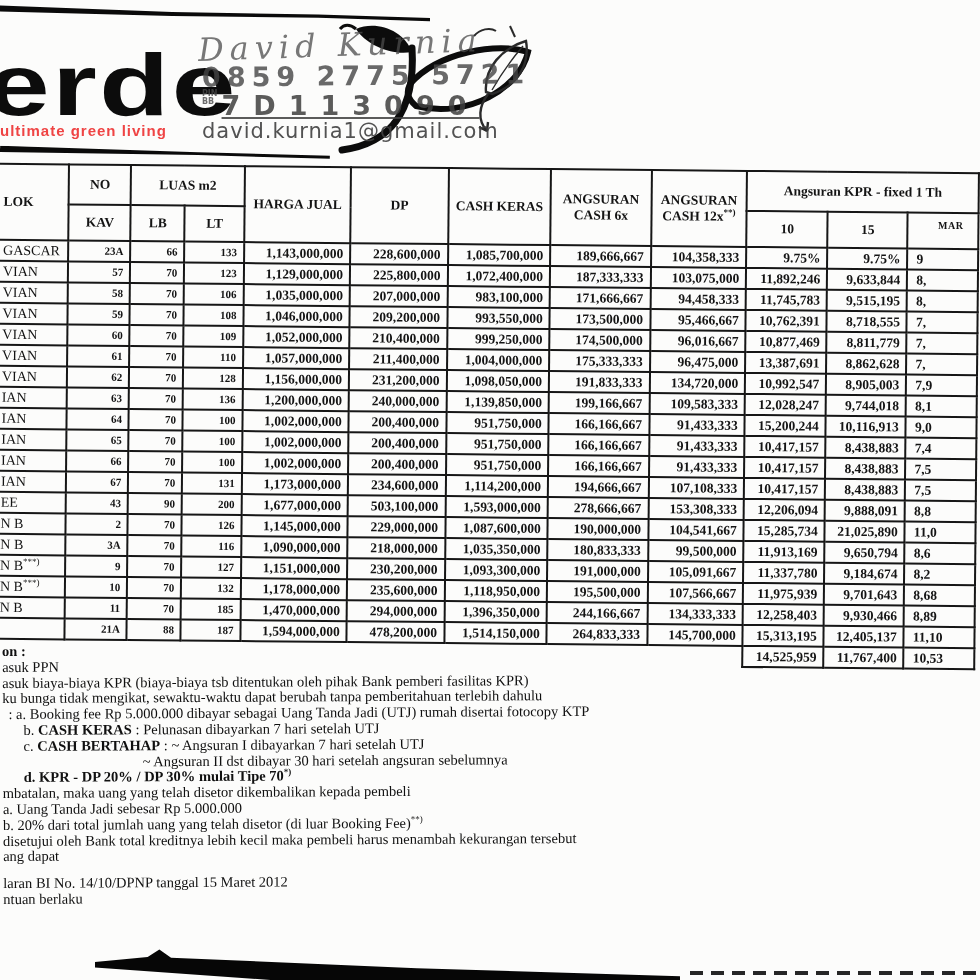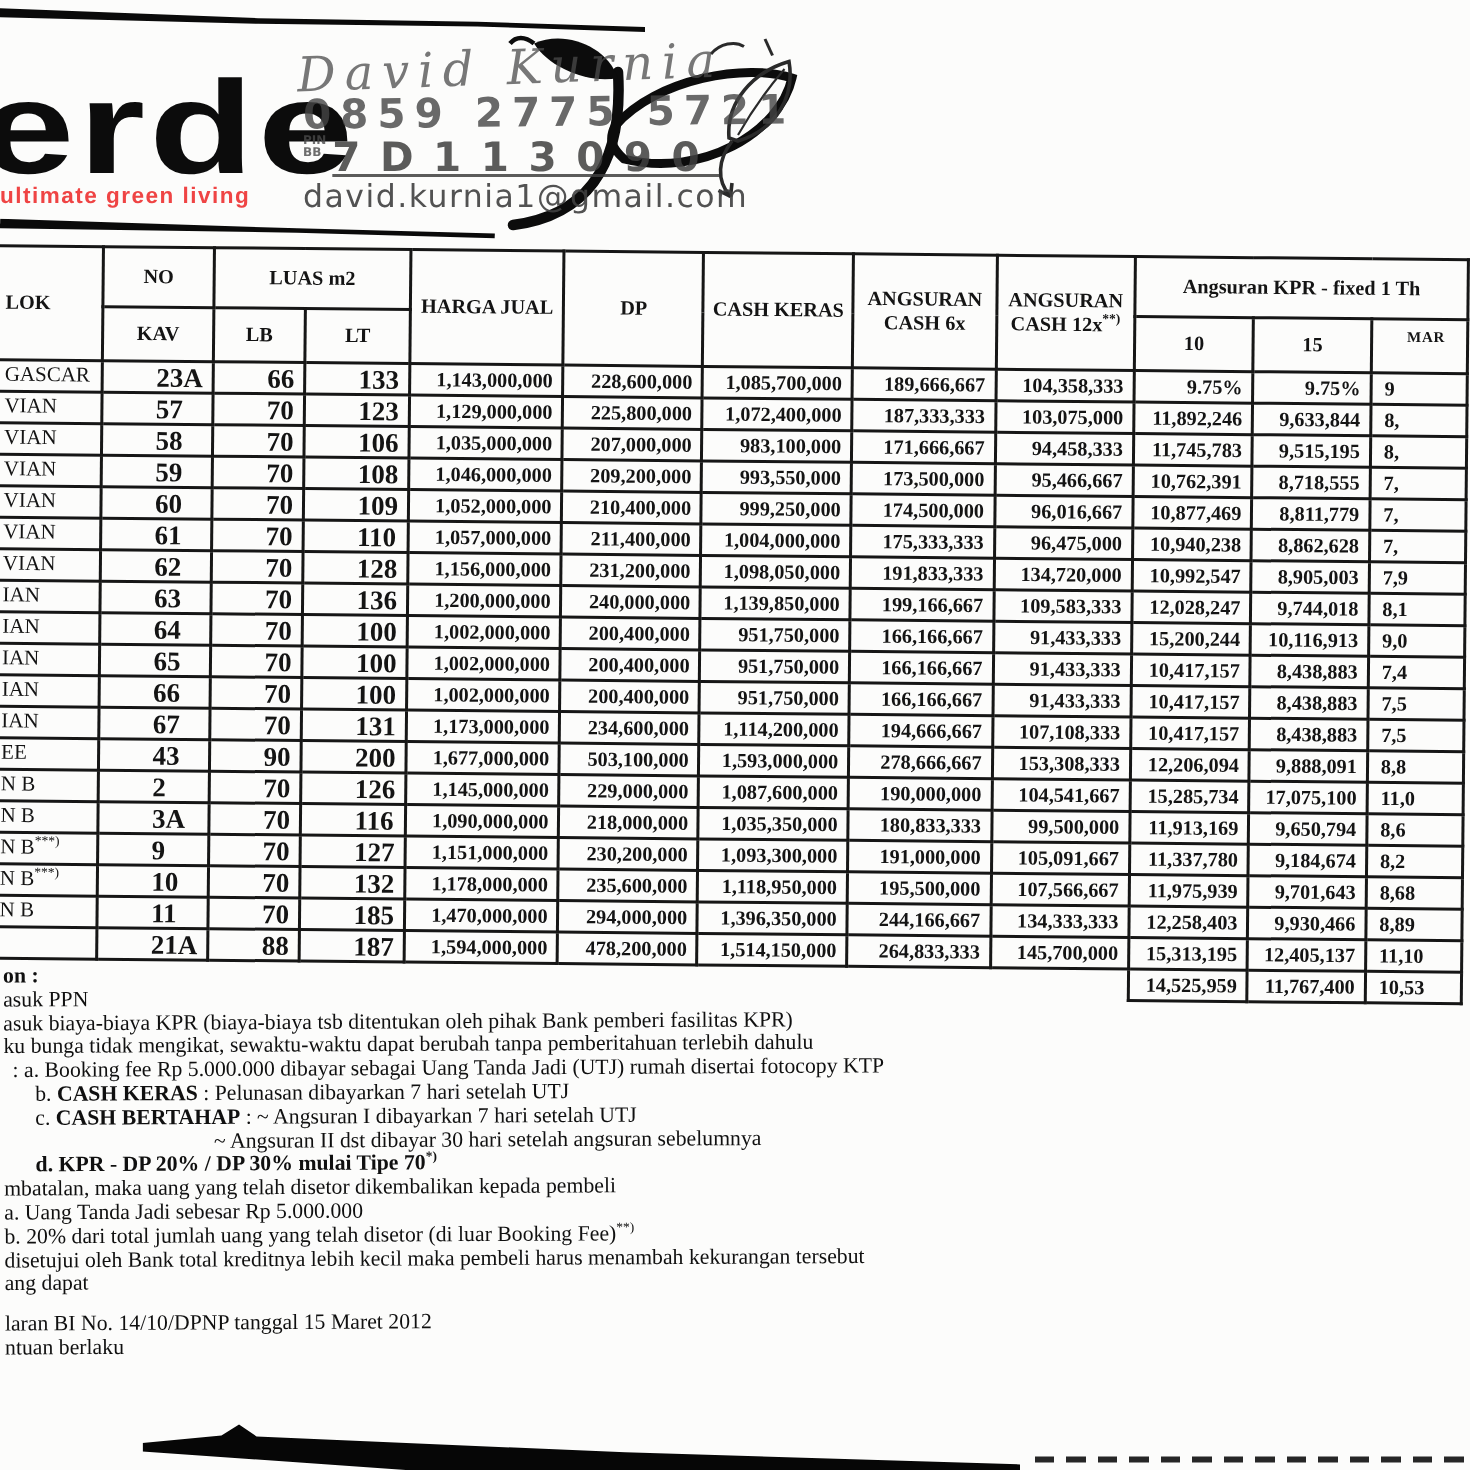--- a/index.html
+++ b/index.html
@@ -54,21 +54,21 @@
   col.c8{width:108px}col.c9{width:87px}col.c10{width:85px}col.c11{width:93px}
   th,td{border:2px solid #161616;overflow:hidden;white-space:nowrap;}
   th{font-weight:bold;font-size:13.5px;line-height:1.15;text-align:center;vertical-align:middle;
      white-space:normal;padding:1px 2px;}
   th.hblok{text-align:left;padding-left:82px;}
   tr.hA{height:40px;} tr.hB{height:36px;}
   tbody tr{height:21px;}
   td{font-size:13.5px;line-height:1;vertical-align:middle;padding:0 6px;}
   td.rate{font-weight:bold;text-align:center;font-size:13.5px;}
   td.c0{text-align:left;padding-left:82px;font-size:14px;font-weight:normal;}
-  td.c1,td.c2,td.c3{text-align:left;font-weight:bold;font-size:18px;padding-left:35px;}
+  td.c1,td.c2,td.c3{text-align:right;font-weight:bold;font-size:11px;padding-left:35px;}
   td.c4,td.c5,td.c6,td.c7,td.c8,td.c9,td.c10{text-align:right;font-weight:bold;}
   td.c11{text-align:left;padding-left:8px;font-weight:bold;}
   td.ghost{border:none;background:transparent;}
   sup{font-size:9px;vertical-align:super;line-height:0;}
 
   
   .footnotes{position:absolute;left:2px;top:644px;z-index:2;font-size:14.5px;line-height:15.8px;
     color:#101010;transform:rotate(-.3deg);transform-origin:0 0;width:990px;}
   .fline{white-space:nowrap;}
   .fline .b{font-weight:bold;}
@@ -231,21 +231,21 @@
           <tr>
             <td class="c0">VIAN</td>
             <td class="c1">61</td>
             <td class="c2">70</td>
             <td class="c3">110</td>
             <td class="c4">1,057,000,000</td>
             <td class="c5">211,400,000</td>
             <td class="c6">1,004,000,000</td>
             <td class="c7">175,333,333</td>
             <td class="c8">96,475,000</td>
-            <td class="c9">10,940,238</td>
+            <td class="c9">13,387,691</td>
             <td class="c10">8,862,628</td>
             <td class="c11">7,</td>
           </tr>
           <tr>
             <td class="c0">VIAN</td>
             <td class="c1">62</td>
             <td class="c2">70</td>
             <td class="c3">128</td>
             <td class="c4">1,156,000,000</td>
             <td class="c5">231,200,000</td>
@@ -344,21 +344,21 @@
             <td class="c0">N B</td>
             <td class="c1">2</td>
             <td class="c2">70</td>
             <td class="c3">126</td>
             <td class="c4">1,145,000,000</td>
             <td class="c5">229,000,000</td>
             <td class="c6">1,087,600,000</td>
             <td class="c7">190,000,000</td>
             <td class="c8">104,541,667</td>
             <td class="c9">15,285,734</td>
-            <td class="c10">17,075,100</td>
+            <td class="c10">21,025,890</td>
             <td class="c11">11,0</td>
           </tr>
           <tr>
             <td class="c0">N B</td>
             <td class="c1">3A</td>
             <td class="c2">70</td>
             <td class="c3">116</td>
             <td class="c4">1,090,000,000</td>
             <td class="c5">218,000,000</td>
             <td class="c6">1,035,350,000</td>

